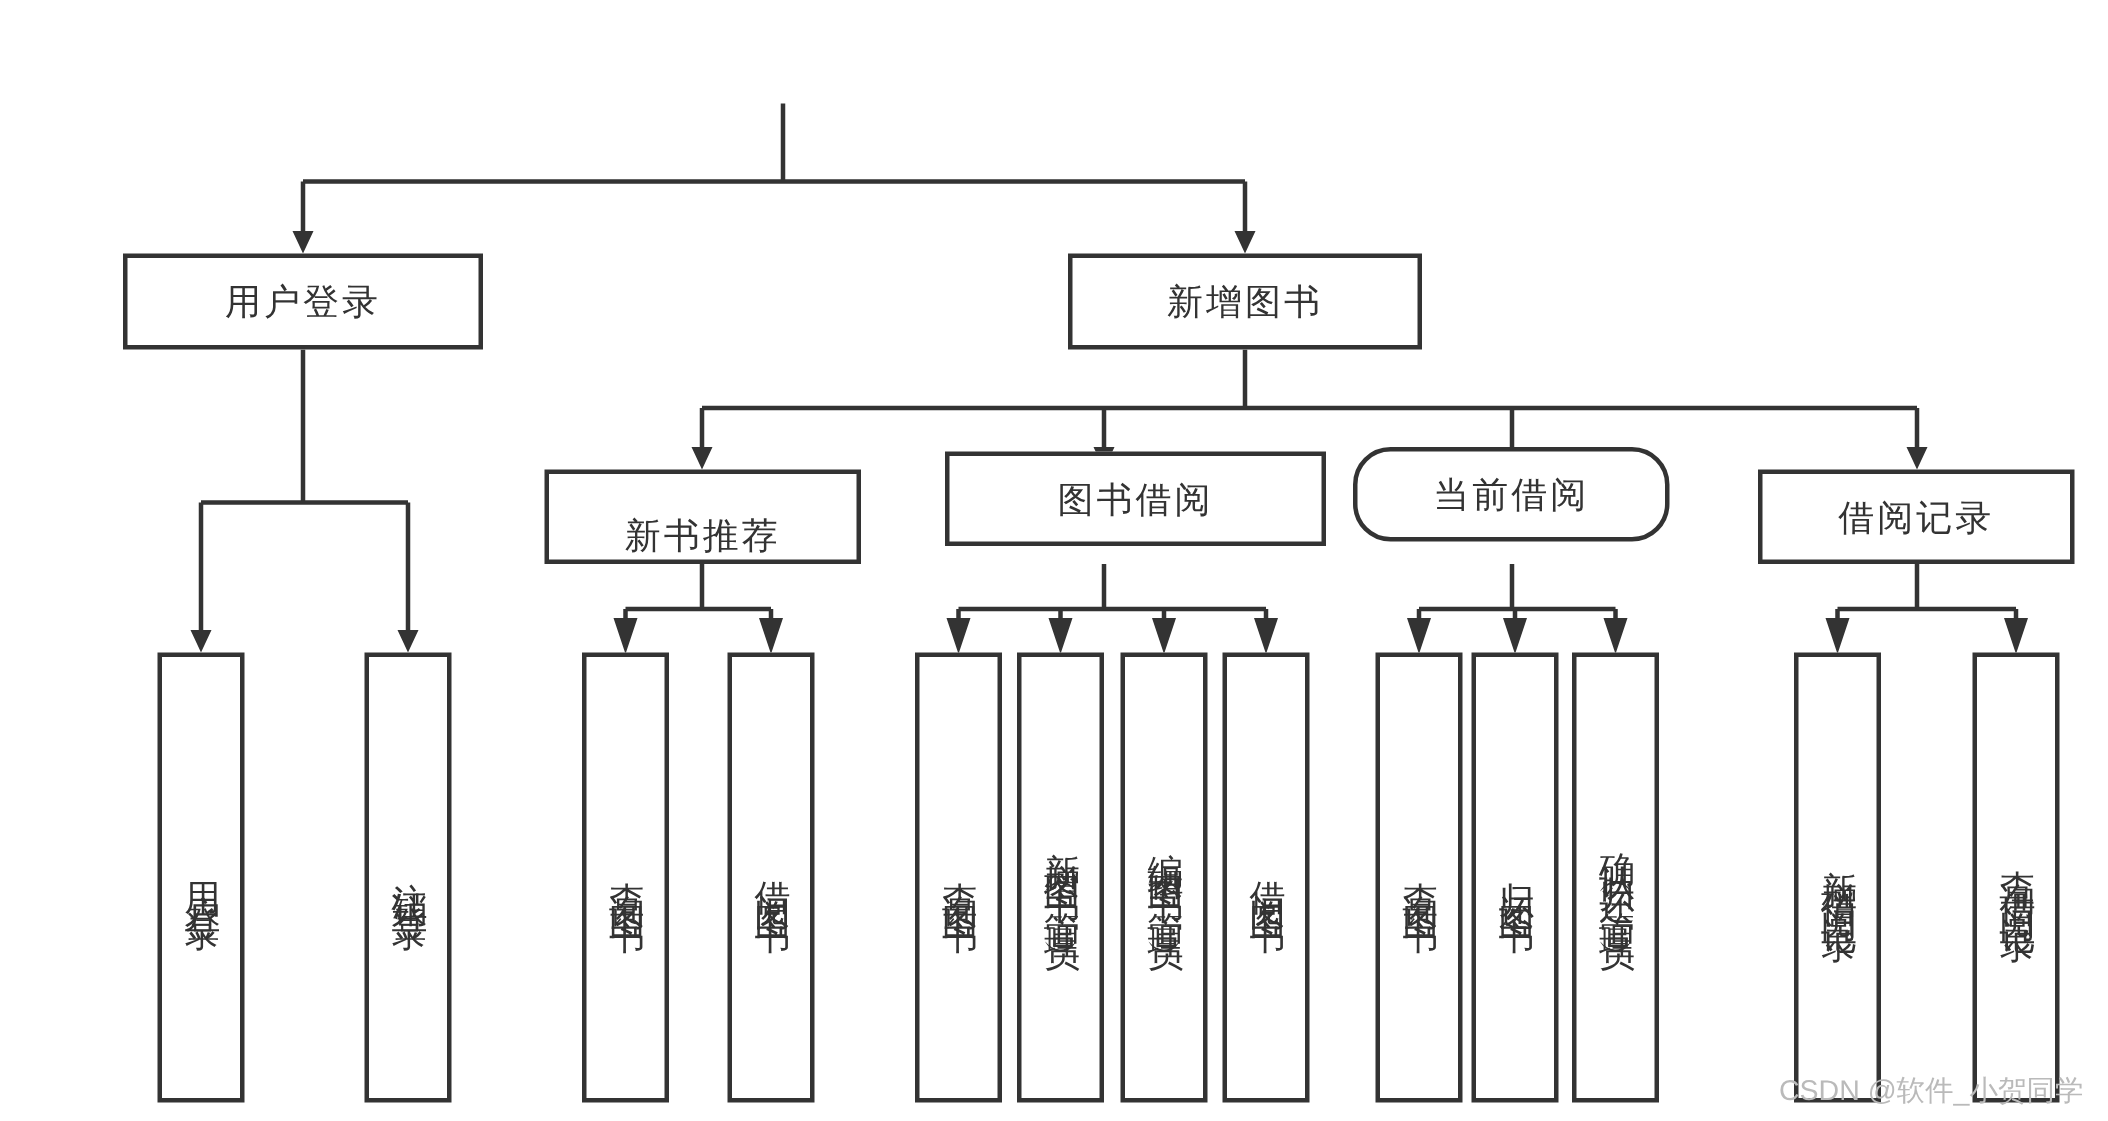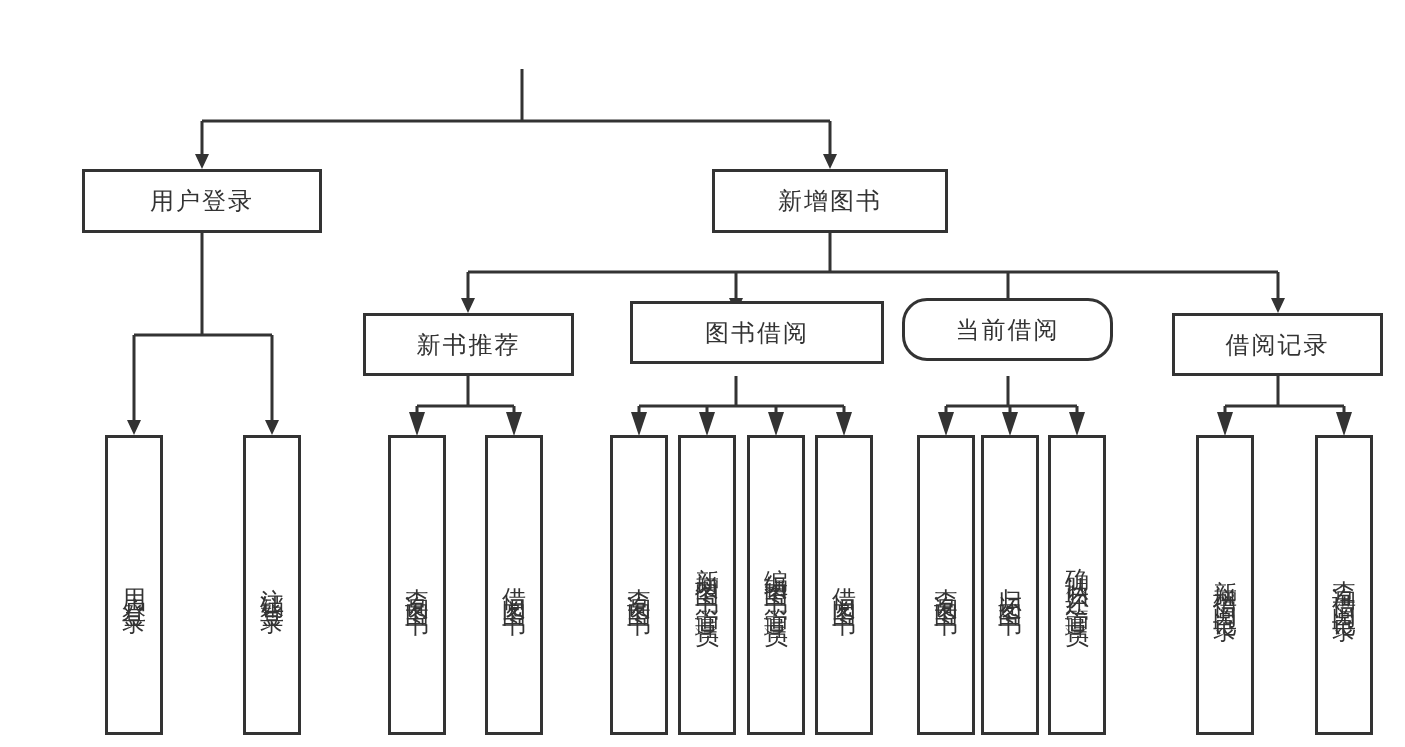--- a/index.html
+++ b/index.html
@@ -76,21 +76,21 @@
   </svg>
 
 
   <div class="box" style="left:82px;top:169px;width:240px;height:64px;">
     <span class="label">用户登录</span>
   </div>
   <div class="box" style="left:712px;top:169px;width:236px;height:64px;">
     <span class="label">新增图书</span>
   </div>
 
-  <div class="box" style="left:363px;top:313px;width:211px;height:63px;">
+  <div class="box" style="left:363px;top:313px;width:211px;height:63px;align-items:flex-end;">
     <span class="label">新书推荐</span>
   </div>
   <div class="box" style="left:630px;top:301px;width:254px;height:63px;">
     <span class="label">图书借阅</span>
   </div>
   <div class="box" style="left:902px;top:298px;width:211px;height:63px;border-radius:25px;">
     <span class="label">当前借阅</span>
   </div>
   <div class="box" style="left:1172px;top:313px;width:211px;height:63px;">
     <span class="label">借阅记录</span>
@@ -133,14 +133,15 @@
     <span class="label">确认归还（管理员）</span>
   </div>
 
   <div class="box vbox" style="left:1196px;top:435px;width:58px;height:300px;">
     <span class="label">新增借阅记录</span>
   </div>
   <div class="box vbox" style="left:1315px;top:435px;width:58px;height:300px;">
     <span class="label">查询借阅记录</span>
   </div>
 
+  <div class="watermark">CSDN @软件_小贺同学</div>
 
 </div>
 
 </body></html>

